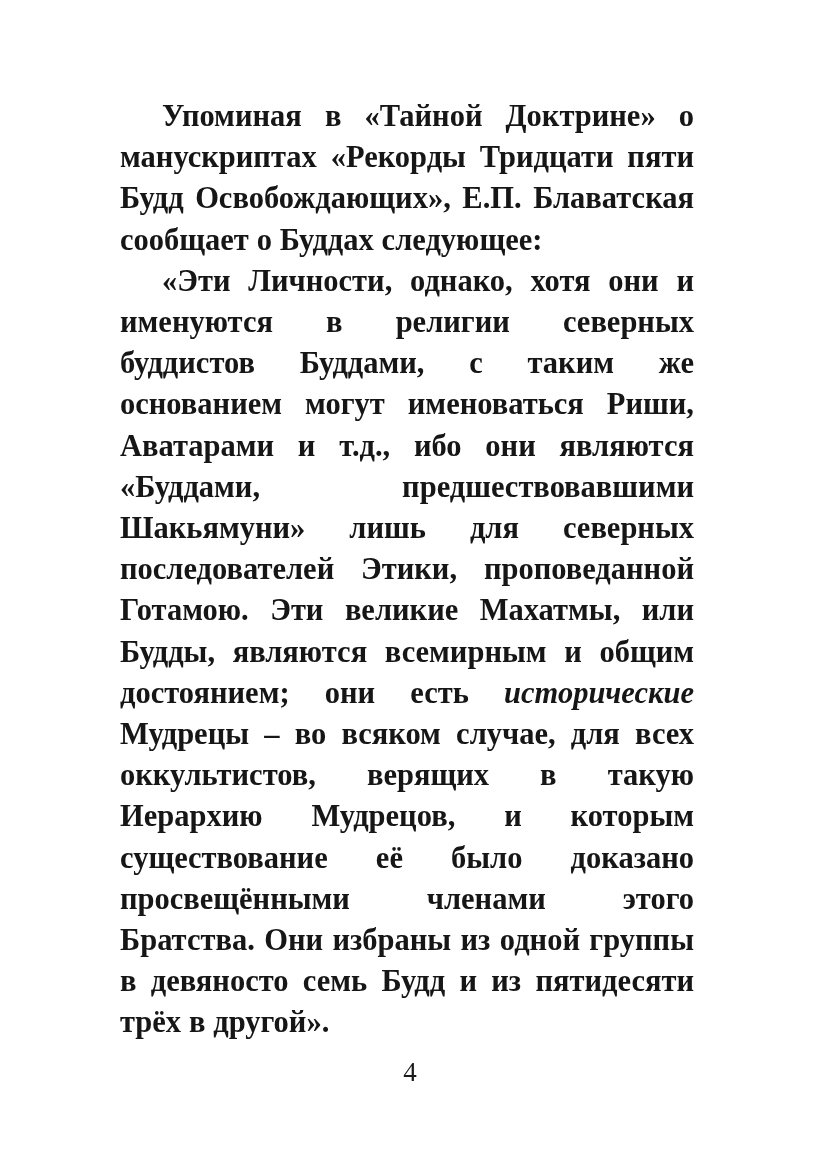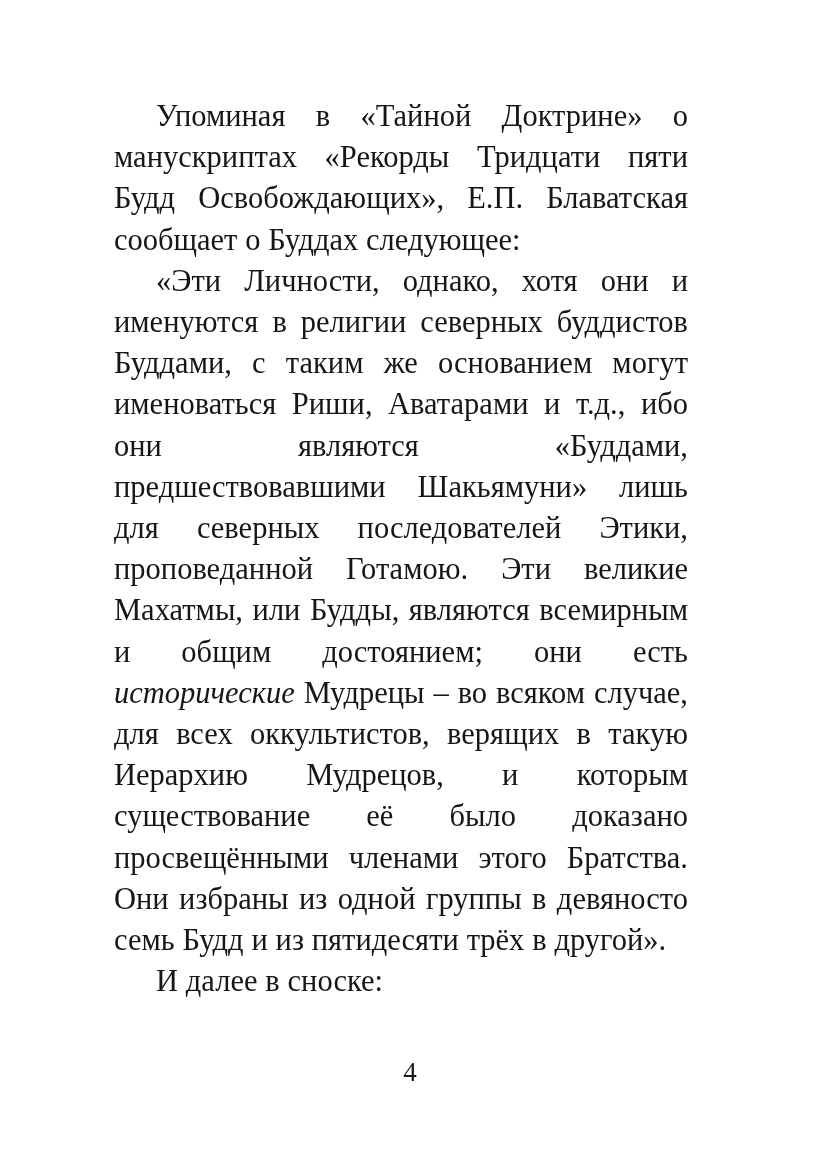--- a/index.html
+++ b/index.html
@@ -12,23 +12,24 @@
     width: 820px;
     height: 1172px;
     background: #ffffff;
     overflow: hidden;
     font-family: "Liberation Serif", "DejaVu Serif", serif;
     color: #161616;
     box-sizing: border-box;
   }
   .text-block {
     position: absolute;
-    left: 114px;
+    left: 120px;
     top: 96px;
     width: 574px;
+    font-weight: bold;
   }
   .para {
     margin: 0;
     text-align: justify;
     text-justify: inter-word;
     font-size: 30.5px;
     line-height: 41.2px;
     text-indent: 42px;
     hyphens: manual;
     -webkit-hyphens: manual;
@@ -57,19 +58,18 @@
 <body>
 
 <div class="page">
 
   <div class="text-block">
 
     <p class="para">Упоминая в «Тайной Доктрине» о манускриптах «Рекорды Тридцати пяти Будд Освобождающих», Е.П. Блаватская сообщает о Буддах следующее:</p>
 
     <p class="para"><span>«Эти Личности, однако, хотя они и именуются в религии северных буддистов Буддами, с таким же основанием могут именоваться Риши, Аватарами и т.д., ибо они являются «Буддами, предшествовавшими Шакьямуни» лишь для северных последователей Этики, проповеданной Готамою. Эти великие Махатмы, или Будды, являются всемирным и общим достоянием; они есть </span><span class="ital">исторические</span><span> Мудрецы – во всяком случае, для всех оккультистов, верящих в такую Иерархию Мудрецов, и которым существование её было доказано просвещёнными членами этого Братства. Они избраны из одной группы в девяносто семь Будд и из пятидесяти трёх в другой».</span></p>
 
-    <p class="para">И далее в сноске:</p>
 
   </div>
 
   <div class="page-number">4</div>
 
 </div>
 
 </body></html>

